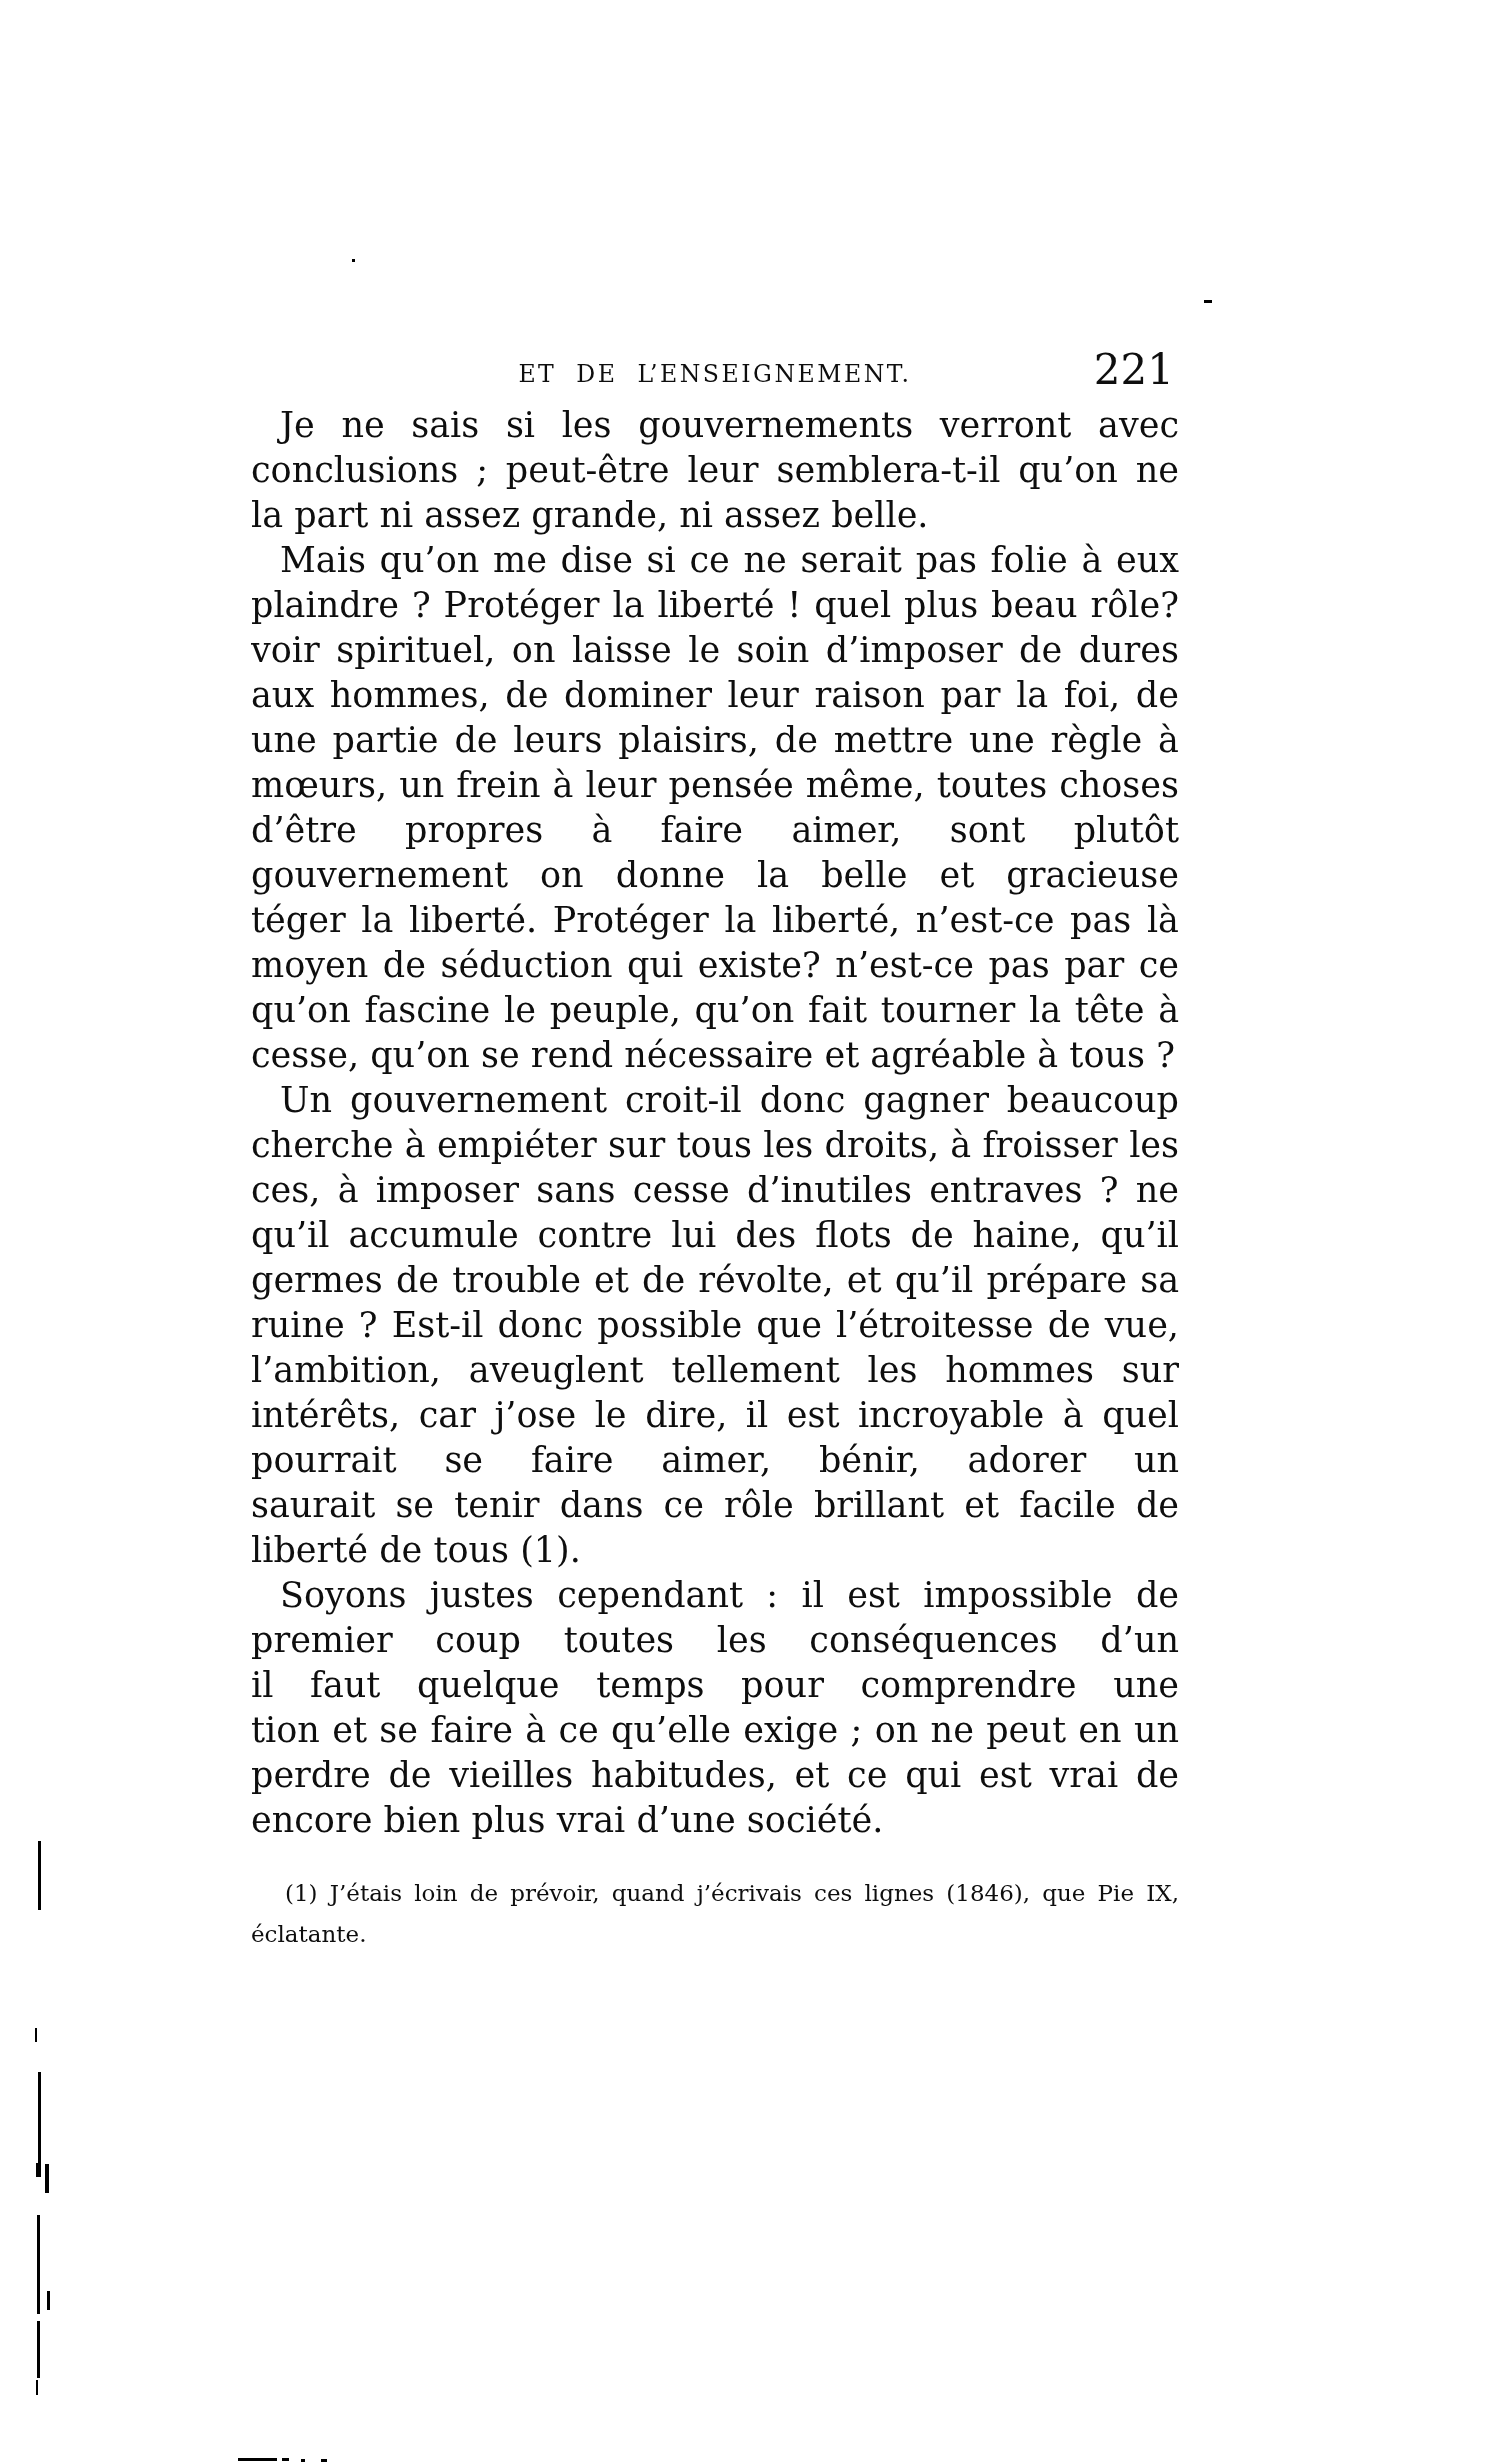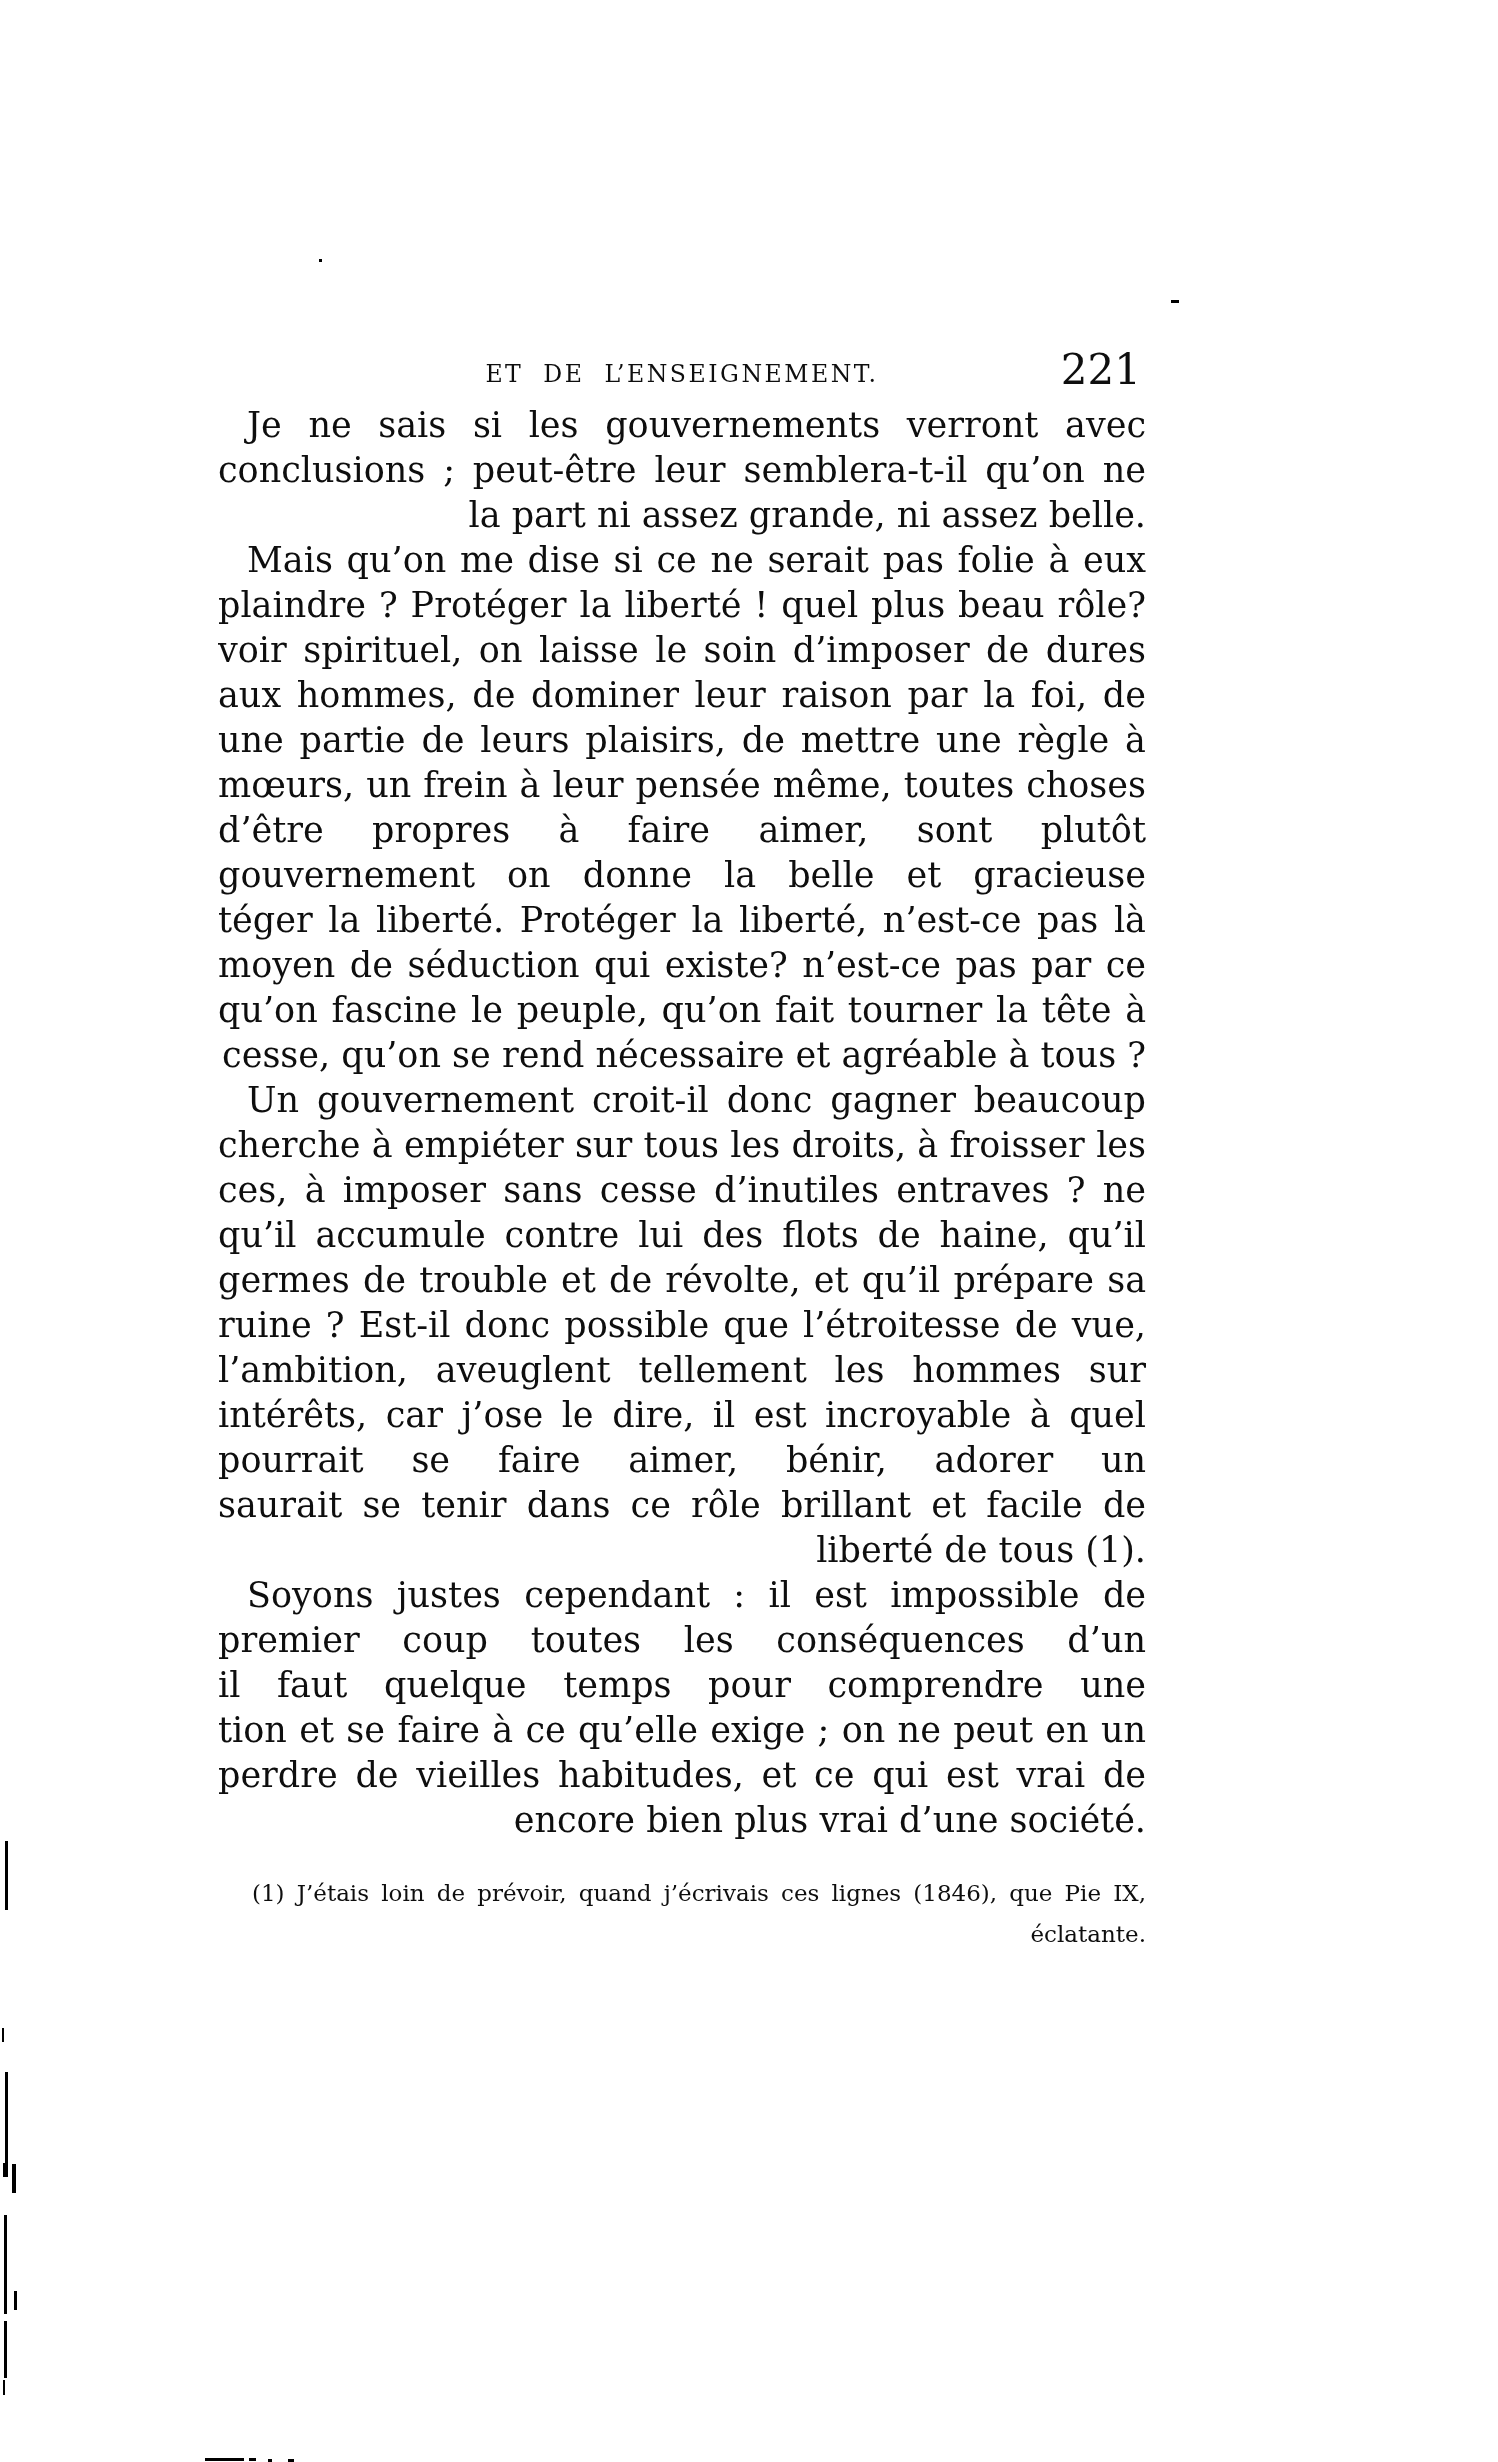--- a/index.html
+++ b/index.html
@@ -4,21 +4,21 @@
 <style>
   html, body { margin: 0; padding: 0; }
   body {
     width: 1499px; height: 2462px;
     background: #ffffff;
     position: relative;
     font-family: "DejaVu Serif", "Liberation Serif", serif;
     color: #0e0e0e;
     overflow: hidden;
   }
-  .page { position: absolute; inset: 0; }
+  .page { position: absolute; inset: 0; margin-left: 33px; }
 
   .header-title {
     position: absolute;
     left: 218px; top: 357px; width: 928px;
     text-align: center;
     font-size: 23.6px;
     line-height: 34px;
     letter-spacing: 2.5px;
     word-spacing: 10px;
   }
@@ -43,21 +43,21 @@
     white-space: normal;
   }
   .line::after {
     content: "";
     display: inline-block;
     width: 100%;
     height: 0;
     vertical-align: top;
   }
   .line.first { text-indent: 29px; }
-  .line.last { text-align: right; }
+  .line.last { text-align: left; }
   .line.last::after { content: none; }
 
   .footnote {
     position: absolute;
     left: 218px; top: 1873px; width: 928px;
     font-size: 23px;
   }
   .footnote .line { height: 41px; line-height: 41px; }
   .footnote .line.first { text-indent: 34px; }
 

